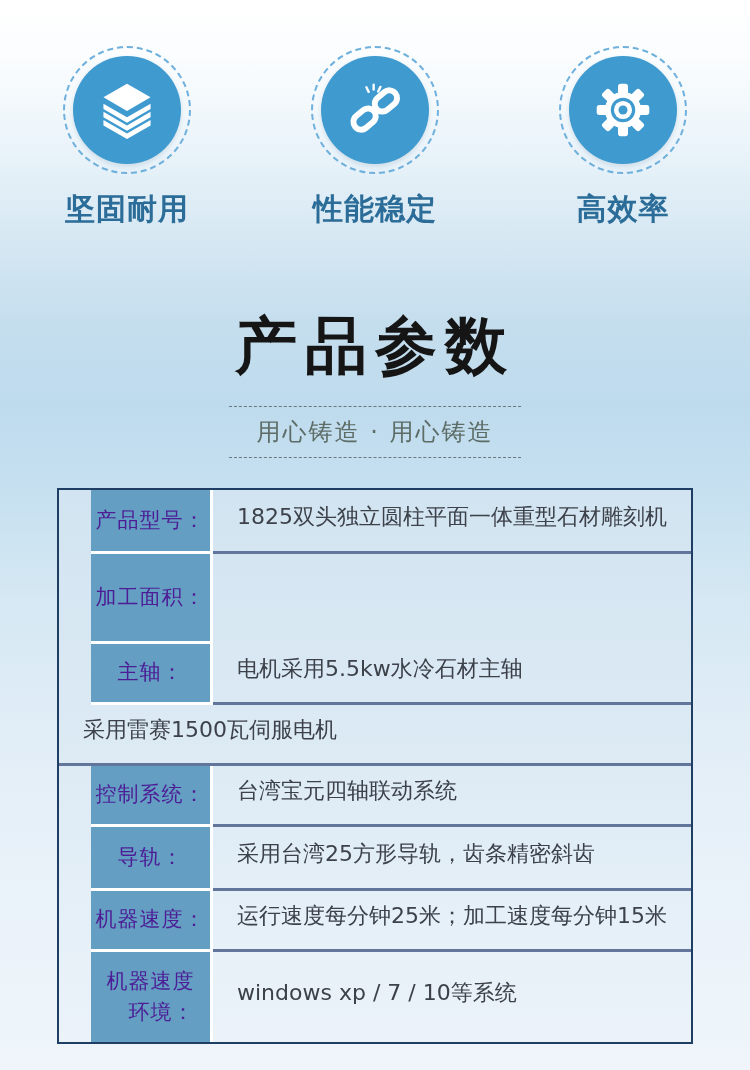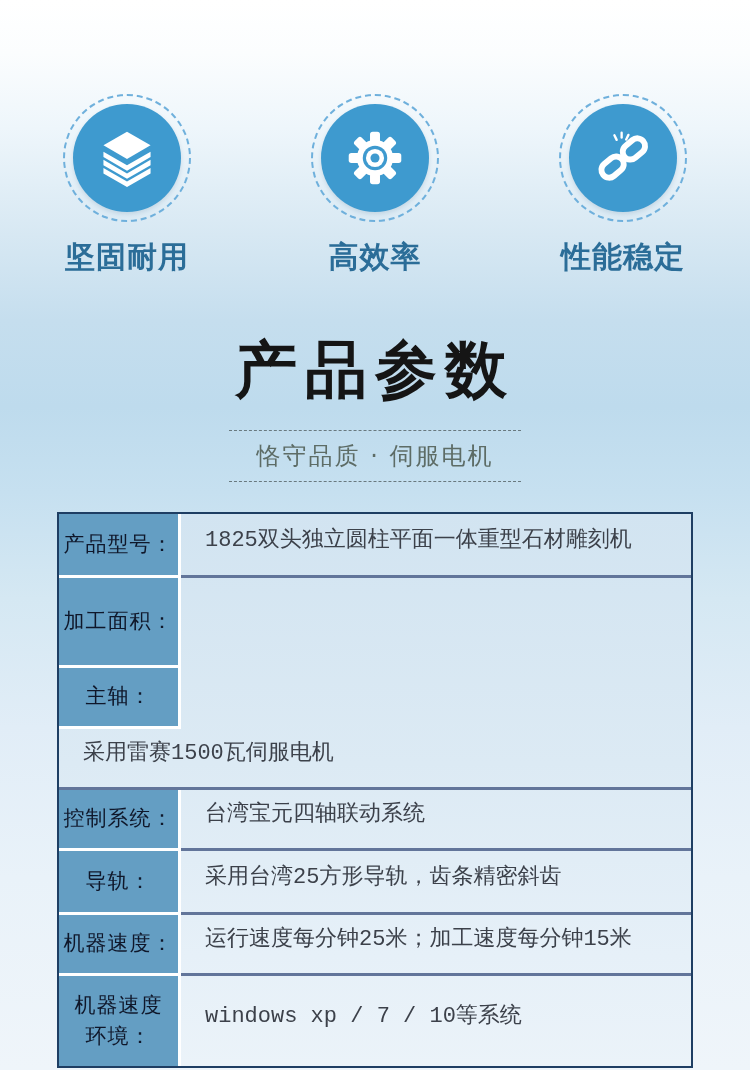--- a/index.html
+++ b/index.html
@@ -12,21 +12,20 @@
       #ffffff 0%, #fbfdfe 5%, #eef6fb 12%,
       #d7e8f3 22%, #c5deee 30%, #bedbed 38%,
       #c6e0f0 46%, #d5e8f3 56%, #e1edf7 68%,
       #e9f2f9 82%, #eff5fa 100%);
   }
 
   
   .features {
     display: flex; justify-content: center; gap: 62px;
     padding-top: 46px;
-    margin-top: 48px;
   }
   .feature { width: 186px; display: flex; flex-direction: column; align-items: center; }
   .ring {
     width: 128px; height: 128px; border-radius: 50%;
     border: 2px dashed #6fb0dc;
     display: flex; align-items: center; justify-content: center;
   }
   .circle {
     width: 108px; height: 108px; border-radius: 50%;
     background: #3e9acf;
@@ -35,21 +34,21 @@
   }
   .circle svg { width: 58px; height: 58px; }
   .feature-label {
     margin-top: 15px;
     font-size: 30px; font-weight: 700; color: #2b6d98;
     letter-spacing: 1px; text-align: center;
   }
 
   
   .section-title {
-    margin-top: 58px;
+    margin-top: 82px;
     text-align: center;
     font-size: 62px; font-weight: 900; color: #151515;
     letter-spacing: 8px; line-height: 1.1;
   }
   .section-subtitle {
     width: 292px; margin: 26px auto 0;
     border-top: 1px dashed #69797f;
     border-bottom: 1px dashed #69797f;
     padding: 9px 0;
     text-align: center;
@@ -59,34 +58,34 @@
   
   .spec-table {
     width: 636px; margin: 30px auto 0;
     border: 2px solid #1e3e63;
     background: linear-gradient(180deg, #d2e4f1 0%, #dceaf4 45%, #e6f0f8 80%, #ebf3f9 100%);
   }
   .spec-row { display: flex; }
   .row-label {
     width: 122px; flex: 0 0 122px;
     background: #649ec3;
-    color: #0f172a; font-size: 21px; letter-spacing: 1px;
+    color: #4c1d95; font-size: 21px; letter-spacing: 1px;
     display: flex; align-items: center; justify-content: center;
-    text-align: center; line-height: 1.5; white-space: pre-line;
+    text-align: right; line-height: 1.5; white-space: pre-line;
     border-right: 3px solid #ffffff;
     border-bottom: 3px solid #ffffff;
+    margin-left: 32px;
   }
   .row-value {
     flex: 1;
     color: #3c414a; font-size: 22px; line-height: 1.5;
     display: flex; flex-direction: column; justify-content: center;
     padding: 6px 10px 15px 24px;
     white-space: pre-line;
     border-bottom: 3px solid #62759a;
-    font-family: Liberation Mono, monospace;
   }
   .spec-row:last-child .row-label,
   .spec-row:last-child .row-value { border-bottom: none; }
   .h-64 { min-height: 64px; }
   .h-90 { min-height: 90px; }
   .h-61 { min-height: 61px; }
   .h-64b{ min-height: 64px; border-radius: 25px; }
 </style>
 </head>
 <body>
@@ -104,75 +103,76 @@
         </svg>
       </div>
     </div>
     <div class="feature-label">坚固耐用</div>
   </div>
 
   <div class="feature">
     <div class="ring">
       <div class="circle">
         <svg viewBox="0 0 64 64" aria-hidden="true">
+          <rect x="7" y="33.5" width="27" height="17" rx="8.5" fill="none" stroke="#ffffff" stroke-width="6.5" transform="rotate(-40 20.5 42)"></rect>
+          <rect x="30.5" y="13.5" width="27" height="17" rx="8.5" fill="none" stroke="#ffffff" stroke-width="6.5" transform="rotate(-40 44 22)"></rect>
+          <g stroke="#ffffff" stroke-width="2.6" stroke-linecap="round">
+            <line x1="25" y1="12" x2="22.5" y2="7"></line>
+            <line x1="30.5" y1="9.5" x2="30.5" y2="4"></line>
+            <line x1="35.5" y1="11.5" x2="38" y2="6.5"></line>
+          </g>
+        </svg>
+      </div>
+    </div>
+    <div class="feature-label">性能稳定</div>
+  </div>
+
+  <div class="feature">
+    <div class="ring">
+      <div class="circle">
+        <svg viewBox="0 0 64 64" aria-hidden="true">
           <g fill="#ffffff">
             <rect x="26.5" y="3" width="11" height="13" rx="3" transform="rotate(0 32 32)"></rect>
             <rect x="26.5" y="3" width="11" height="13" rx="3" transform="rotate(45 32 32)"></rect>
             <rect x="26.5" y="3" width="11" height="13" rx="3" transform="rotate(90 32 32)"></rect>
             <rect x="26.5" y="3" width="11" height="13" rx="3" transform="rotate(135 32 32)"></rect>
             <rect x="26.5" y="3" width="11" height="13" rx="3" transform="rotate(180 32 32)"></rect>
             <rect x="26.5" y="3" width="11" height="13" rx="3" transform="rotate(225 32 32)"></rect>
             <rect x="26.5" y="3" width="11" height="13" rx="3" transform="rotate(270 32 32)"></rect>
             <rect x="26.5" y="3" width="11" height="13" rx="3" transform="rotate(315 32 32)"></rect>
             <circle cx="32" cy="32" r="20"></circle>
           </g>
           <circle cx="32" cy="32" r="13.5" fill="#3e9acf"></circle>
           <circle cx="32" cy="32" r="10" fill="#ffffff"></circle>
           <circle cx="32" cy="32" r="5" fill="#3e9acf"></circle>
         </svg>
       </div>
     </div>
     <div class="feature-label">高效率</div>
   </div>
 
-  <div class="feature">
-    <div class="ring">
-      <div class="circle">
-        <svg viewBox="0 0 64 64" aria-hidden="true">
-          <rect x="7" y="33.5" width="27" height="17" rx="8.5" fill="none" stroke="#ffffff" stroke-width="6.5" transform="rotate(-40 20.5 42)"></rect>
-          <rect x="30.5" y="13.5" width="27" height="17" rx="8.5" fill="none" stroke="#ffffff" stroke-width="6.5" transform="rotate(-40 44 22)"></rect>
-          <g stroke="#ffffff" stroke-width="2.6" stroke-linecap="round">
-            <line x1="25" y1="12" x2="22.5" y2="7"></line>
-            <line x1="30.5" y1="9.5" x2="30.5" y2="4"></line>
-            <line x1="35.5" y1="11.5" x2="38" y2="6.5"></line>
-          </g>
-        </svg>
-      </div>
-    </div>
-    <div class="feature-label">性能稳定</div>
-  </div>
-
 </div>
 
 <h1 class="section-title">产品参数</h1>
-<div class="section-subtitle">恪守品质 · 伺服电机</div>
+<div class="section-subtitle">用心铸造 · 用心铸造</div>
 
 <div class="spec-table">
 
   <div class="spec-row h-64">
     <div class="row-label">产品型号：</div>
     <div class="row-value">1825双头独立圆柱平面一体重型石材雕刻机</div>
   </div>
 
   <div class="spec-row h-90">
     <div class="row-label">加工面积：</div>
   </div>
 
   <div class="spec-row h-61">
     <div class="row-label">主轴：</div>
+    <div class="row-value">电机采用5.5kw水冷石材主轴</div>
   </div>
 
   <div class="spec-row h-61">
     <div class="row-value">采用雷赛1500瓦伺服电机</div>
   </div>
 
   <div class="spec-row h-61">
     <div class="row-label">控制系统：</div>
     <div class="row-value">台湾宝元四轴联动系统</div>
   </div>

